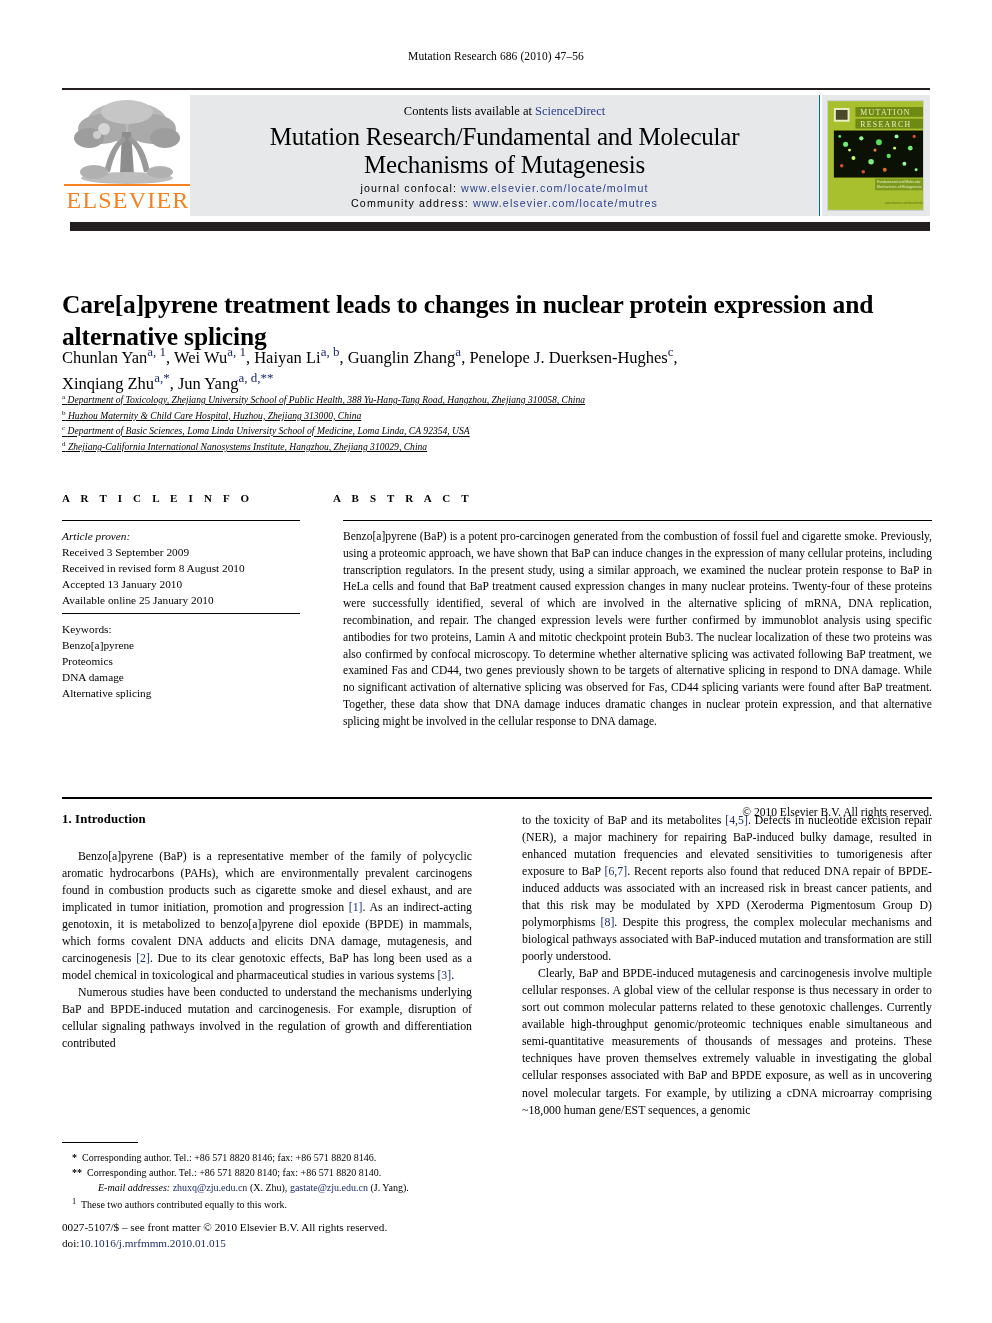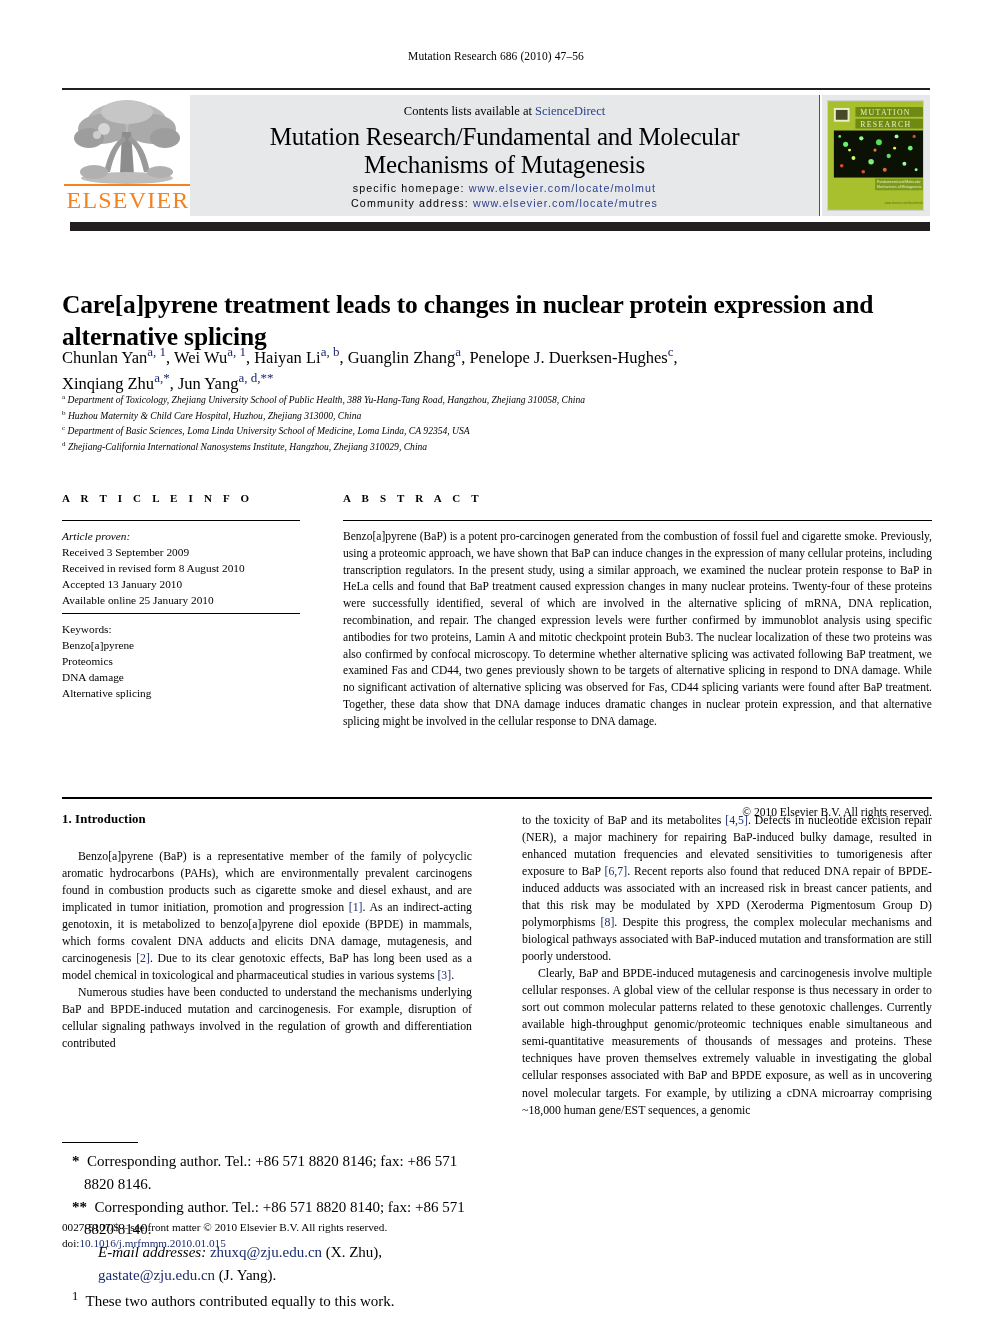--- a/index.html
+++ b/index.html
@@ -141,20 +141,21 @@
     color: #000;
   }
   .authors sup { color: #1a2a6c; font-size: 13px; }
   .affils {
     position: absolute;
     left: 62px; top: 392px;
     width: 870px;
     font-size: 9.6px;
     font-style: italic;
     line-height: 1.62;
+    text-decoration: underline;
   }
   .affils sup { font-style: normal; font-size: 7px; }
   .info-head {
     position: absolute;
     left: 62px; top: 492px;
     font-family: "Liberation Serif", serif;
     font-size: 11px;
     font-weight: bold;
     letter-spacing: 4.2px;
   }
@@ -179,21 +180,21 @@
   .kw-body {
     position: absolute;
     left: 62px; top: 621px;
     width: 238px;
     font-size: 11.3px;
     line-height: 1.42;
   }
 
   .abs-head {
     position: absolute;
-    left: 343px; top: 492px;
+    left: 333px; top: 492px;
     font-family: "Liberation Serif", serif;
     font-size: 11px;
     font-weight: bold;
     letter-spacing: 4.2px;
   }
   .abs-rule {
     position: absolute;
     left: 343px; top: 520px;
     width: 589px; height: 1px; background: #000;
   }
@@ -252,21 +253,21 @@
   
   .fn-rule {
     position: absolute;
     left: 62px; top: 1142px;
     width: 76px; height: 1px; background: #000;
   }
   .footnotes {
     position: absolute;
     left: 62px; top: 1150px;
     width: 410px;
-    font-size: 15px;
+    font-size: 10px;
     line-height: 1.52;
   }
   .footnotes .fn {
     padding-left: 22px;
     text-indent: -12px;
   }
   .footnotes .it { font-style: italic; }
   .mail { color: #1a2a6c; }
 
   .issn {
@@ -313,21 +314,21 @@
 
     <div class="center-band">
       <div class="contents-line">
         <span>Contents lists available at </span><a class="sd-link" href="#" style="text-decoration:none">ScienceDirect</a>
       </div>
       <div class="journal-title">
         <div>Mutation Research/Fundamental and Molecular</div>
         <div>Mechanisms of Mutagenesis</div>
       </div>
       <div class="homepage-line">
-        <span class="lbl">specific homepage:</span>
+        <span class="lbl">journal confocal:</span>
         <span class="url">www.elsevier.com/locate/molmut</span>
       </div>
       <div class="community-line">
         <span class="lbl">Community address:</span>
         <span class="url">www.elsevier.com/locate/mutres</span>
       </div>
     </div>
 
     <div class="cover-box">
       <svg class="cover-img" viewBox="0 0 97 111">

